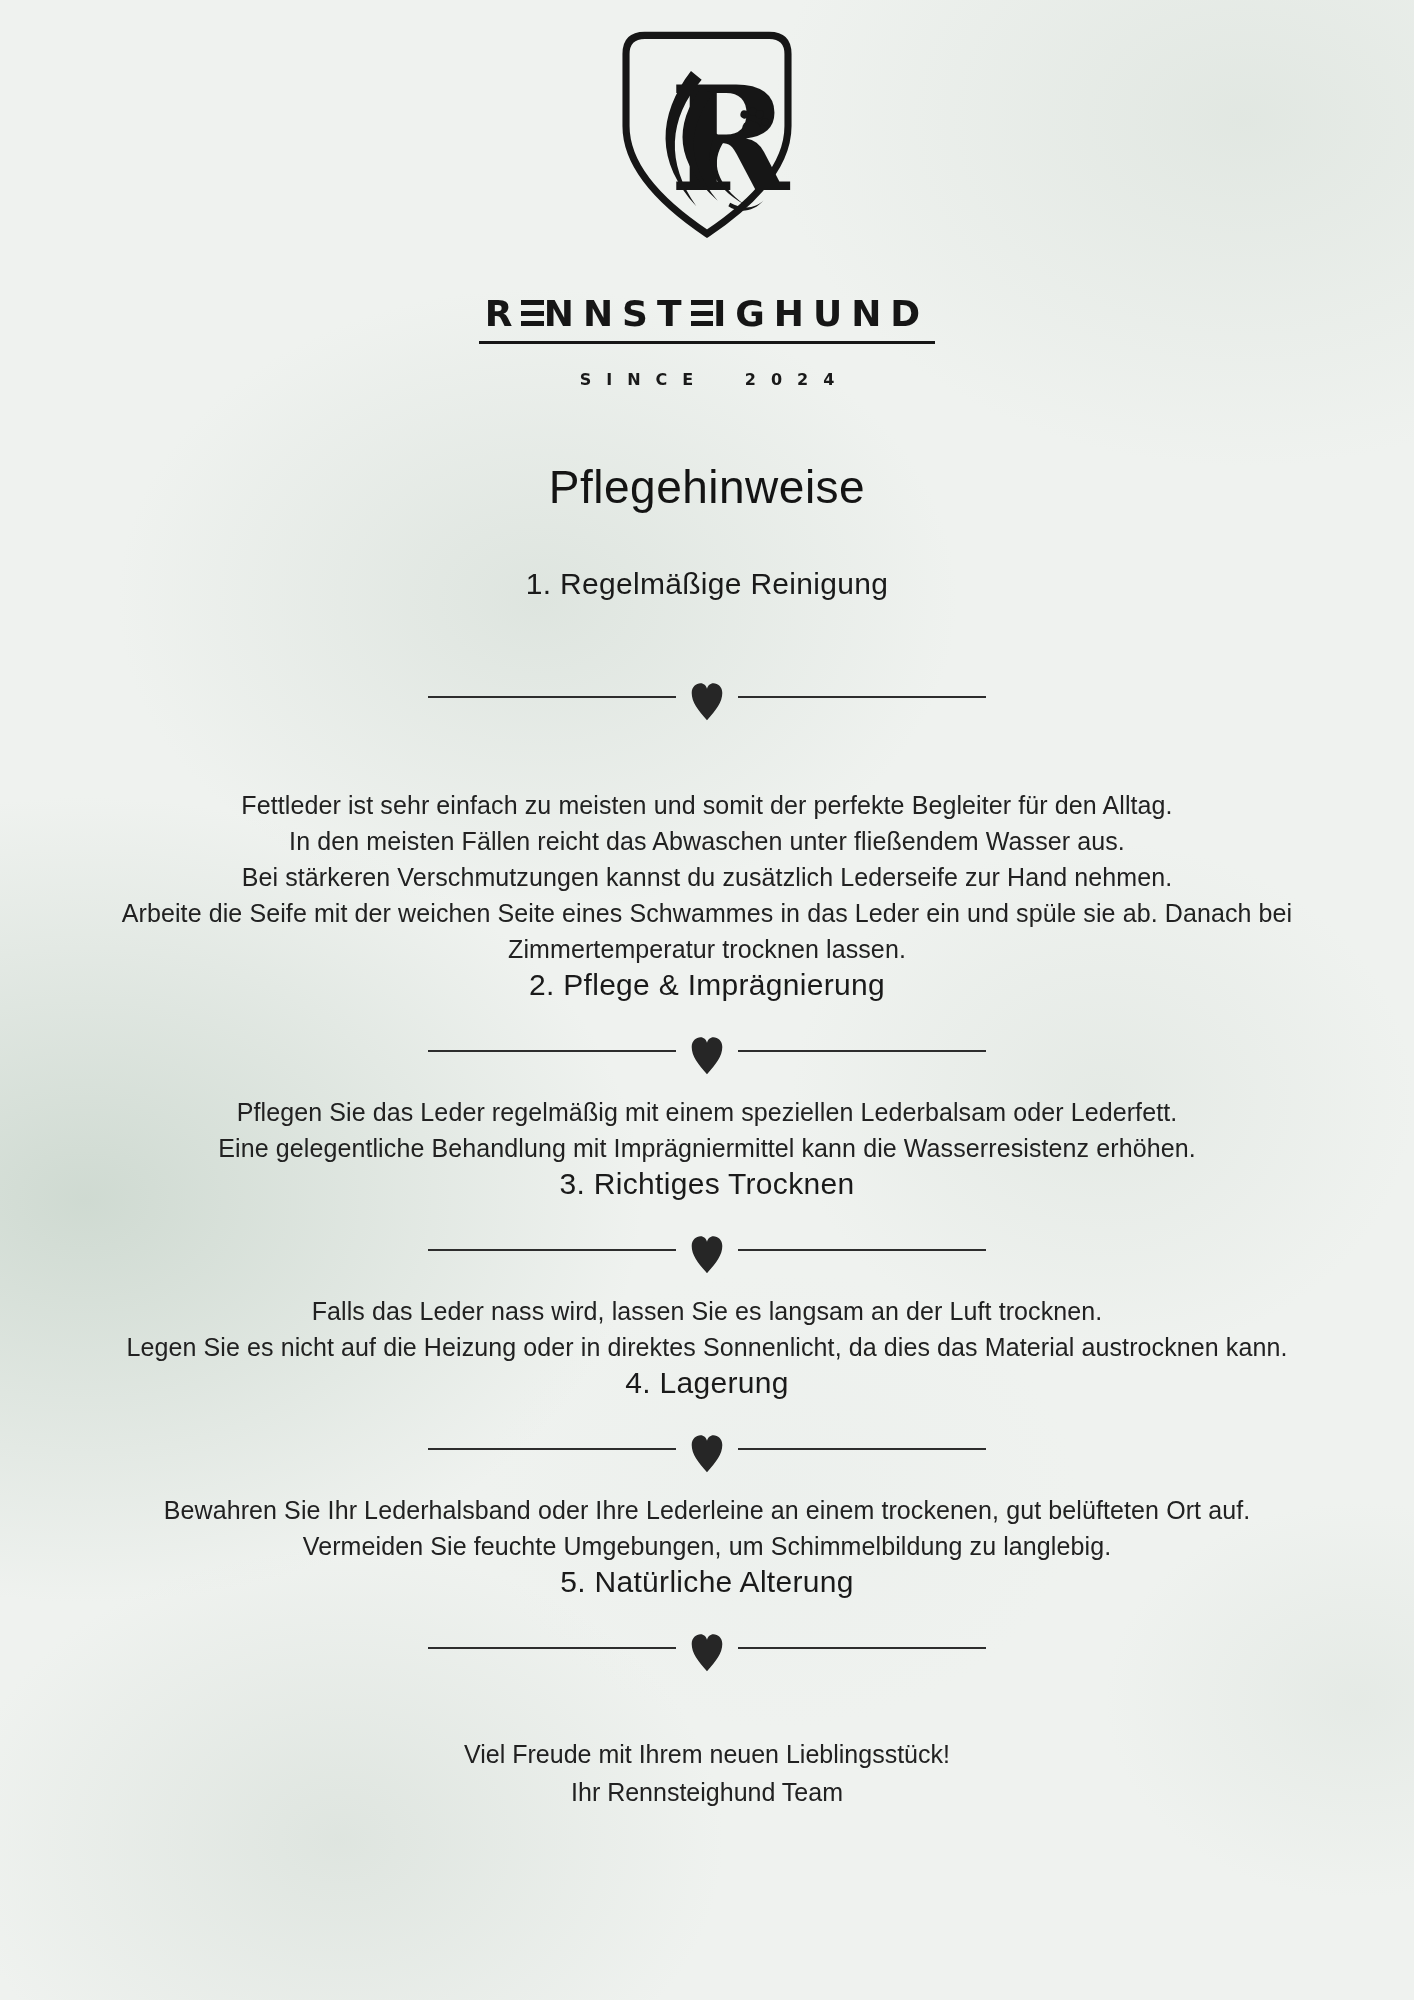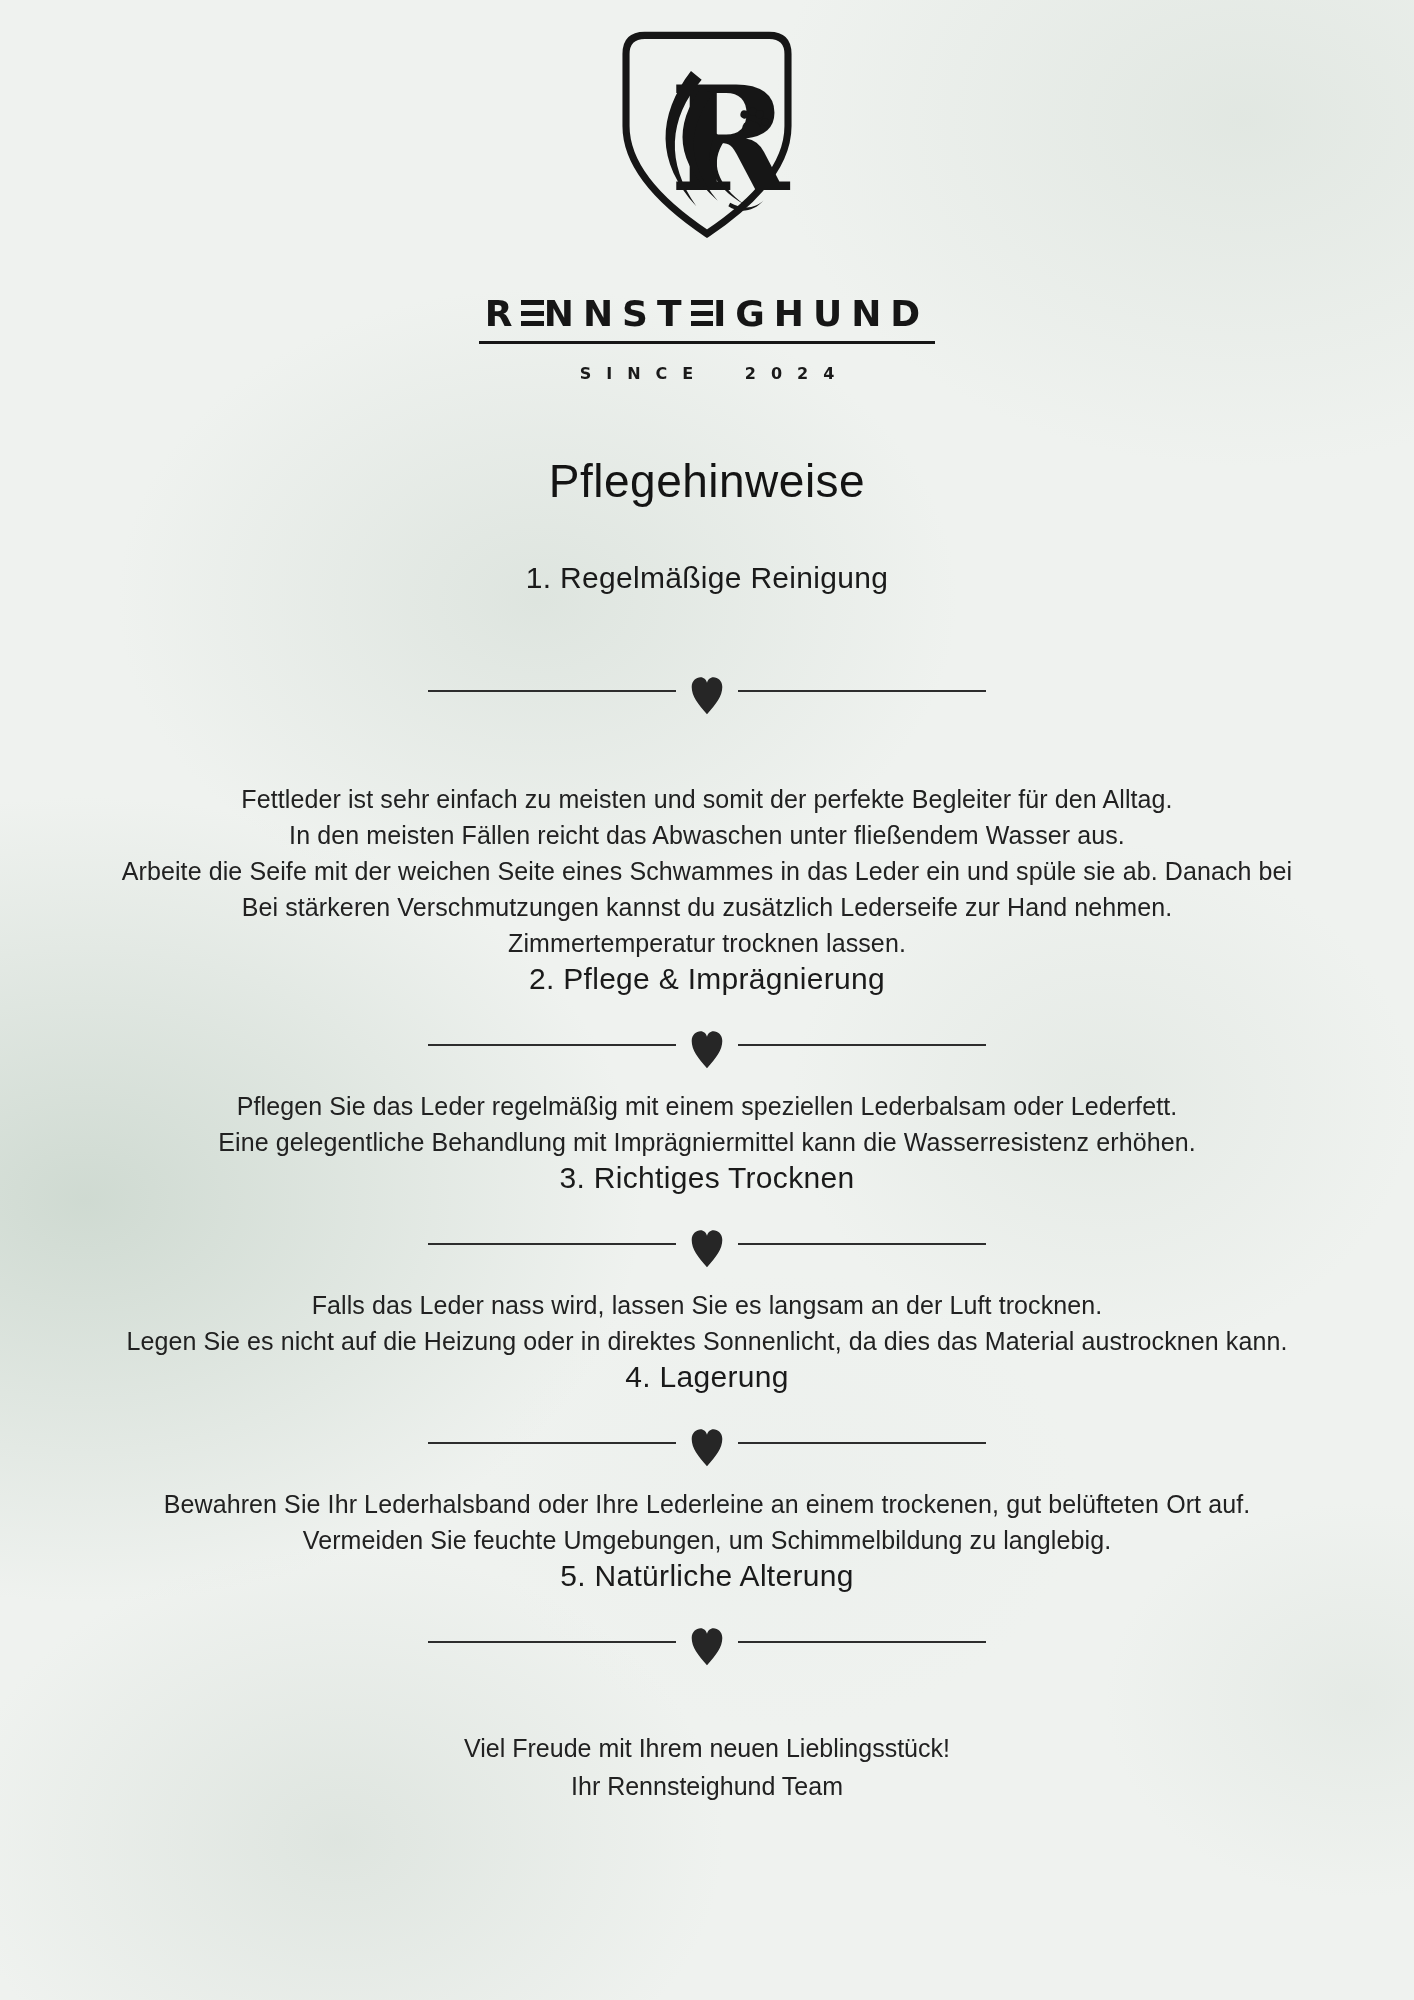--- a/index.html
+++ b/index.html
@@ -35,21 +35,21 @@
     padding:0 6px 9px 6px;border-bottom:3px solid #161616;
     white-space:nowrap;
   }
   .wordmark .wm-ch{display:inline-block;}
   .e-glyph{display:inline-block;position:relative;width:.62em;height:.72em;}
   .e-glyph i{position:absolute;left:0;width:100%;height:.145em;background:#161616;}
   .e-glyph i:nth-child(1){top:0;}
   .e-glyph i:nth-child(2){top:.29em;}
   .e-glyph i:nth-child(3){top:.578em;}
   .since{
-    margin-top:20px;
+    margin-top:26px;
     font-family:"DejaVu Sans", sans-serif;
     font-weight:700;font-size:16px;letter-spacing:15px;word-spacing:16px;
     color:#1a1a1a;text-indent:15px;
   }
 
   
   .page-title{
     margin:72px 0 0 0;
     font-size:46px;font-weight:500;letter-spacing:.5px;color:#141414;
     line-height:1.15;
@@ -121,22 +121,22 @@
     <div class="divider">
       <span class="rule"></span>
       <svg class="heart-svg" viewBox="0 0 30 36" aria-hidden="true">
         <path d="M15 34 C 7 25, 1.5 18, 1.5 10 C 1.5 4.6, 5.5 1.5, 9.3 1.5 C 12.2 1.5, 14.2 3.6, 15 6.2 C 15.8 3.6, 17.8 1.5, 20.7 1.5 C 24.5 1.5, 28.5 4.6, 28.5 10 C 28.5 18, 23 25, 15 34 Z" fill="#262626"></path>
       </svg>
       <span class="rule"></span>
     </div>
     <div class="sec-body">
             <div>Fettleder ist sehr einfach zu meisten und somit der perfekte Begleiter für den Alltag.</div>
             <div>In den meisten Fällen reicht das Abwaschen unter fließendem Wasser aus.</div>
+            <div>Bei stärkeren Verschmutzungen kannst du zusätzlich Lederseife zur Hand nehmen.</div>
             <div>Arbeite die Seife mit der weichen Seite eines Schwammes in das Leder ein und spüle sie ab. Danach bei</div>
-            <div>Bei stärkeren Verschmutzungen kannst du zusätzlich Lederseife zur Hand nehmen.</div>
             <div>Zimmertemperatur trocknen lassen.</div>
           </div>
   </section>
 
   <section class="care-section">
     <h2 class="sec-heading">2. Pflege &amp; Imprägnierung</h2>
     <div class="divider">
       <span class="rule"></span>
       <svg class="heart-svg" viewBox="0 0 30 36" aria-hidden="true">
         <path d="M15 34 C 7 25, 1.5 18, 1.5 10 C 1.5 4.6, 5.5 1.5, 9.3 1.5 C 12.2 1.5, 14.2 3.6, 15 6.2 C 15.8 3.6, 17.8 1.5, 20.7 1.5 C 24.5 1.5, 28.5 4.6, 28.5 10 C 28.5 18, 23 25, 15 34 Z" fill="#262626"></path>

